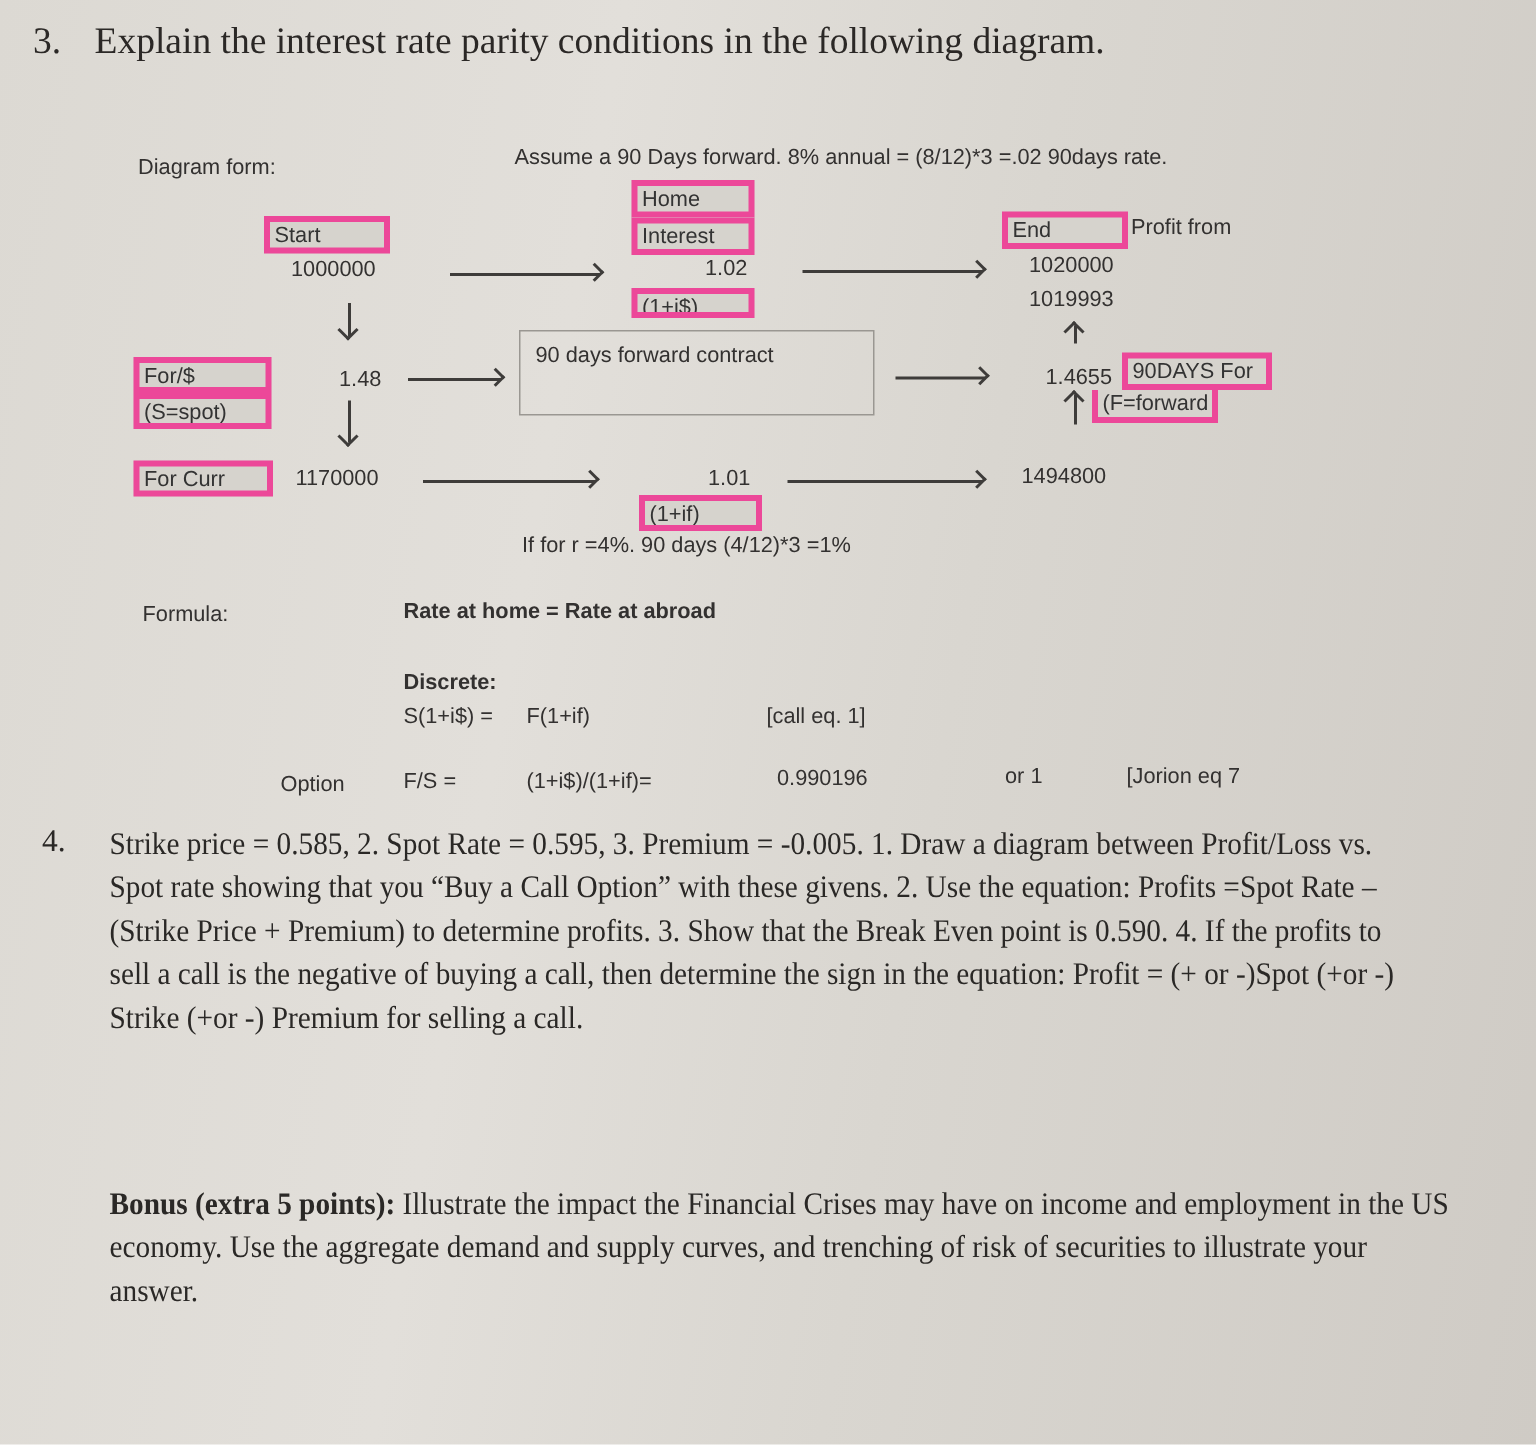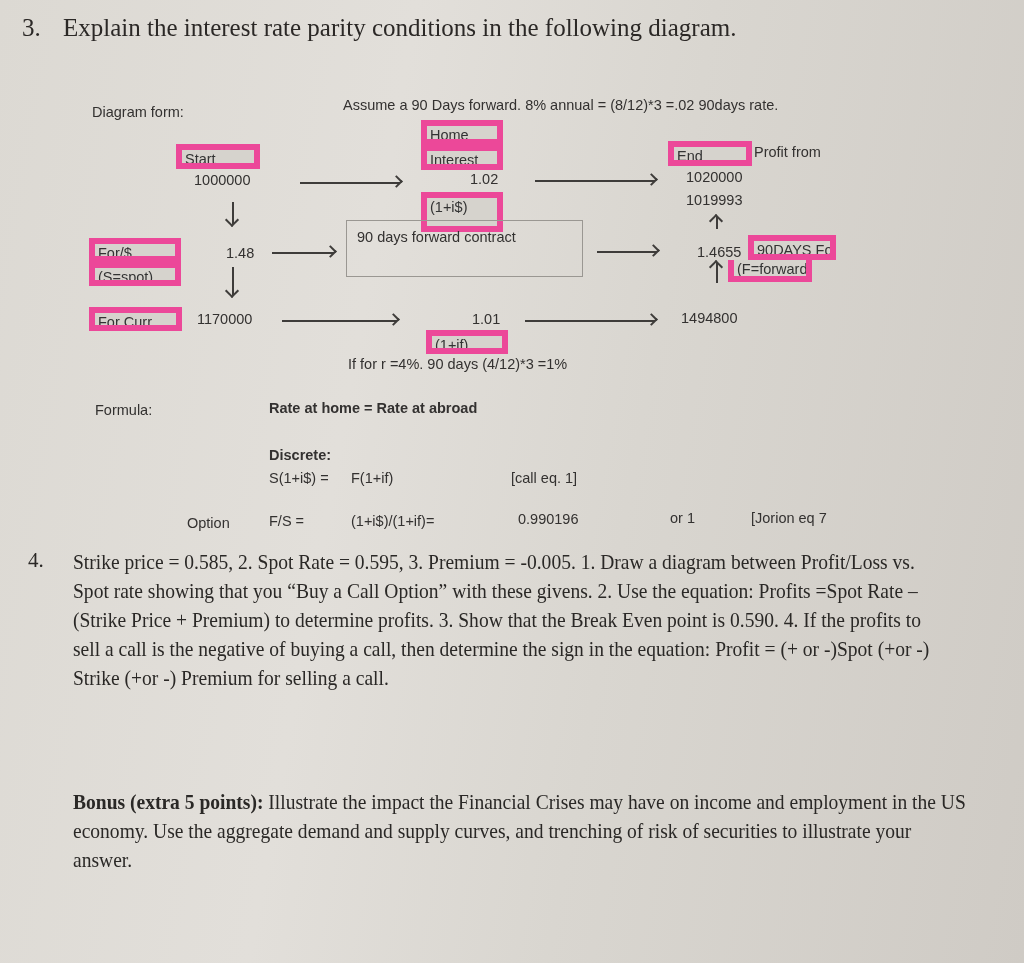--- a/index.html
+++ b/index.html
@@ -7,21 +7,21 @@
     width: 1024px; height: 963px; overflow: hidden; position: relative;
     background: linear-gradient(100deg, #dcd9d3 0%, #e2dfda 35%, #d9d6d0 60%, #cfcbc5 100%);
     color: #2a2826;
   }
   .serif { font-family: "Liberation Serif", "DejaVu Serif", serif; }
   .sans { font-family: "Liberation Sans", "DejaVu Sans", sans-serif; }
   .abs { position: absolute; white-space: nowrap; }
   .q-title { font-size: 25px; color: #2b2826; }
   .small { font-size: 14.5px; color: #333130; }
   .box {
-    position: absolute; border: 6px solid #ec4899; background: #d6d3cd;
+    position: absolute; border: 4px solid #ec4899; background: #d6d3cd;
     box-sizing: border-box; font-size: 14.5px; padding: 1px 3px; color: #333;
     white-space: nowrap; overflow: hidden;
   }
   .framebox { position: absolute; border: 1.5px solid #9a9792; box-sizing: border-box; }
   .arrow { position: absolute; height: 2px; background: #3e3c3a; }
   .arrow::after {
     content: ""; position: absolute; right: -1px; top: -5px;
     width: 9px; height: 9px; border-top: 2px solid #3e3c3a; border-right: 2px solid #3e3c3a;
     transform: rotate(45deg); box-sizing: border-box;
   }
@@ -56,21 +56,21 @@
 <div class="abs serif q-title" style="left:22px; top:14px;">3.</div>
 <div class="abs serif q-title" style="left:63px; top:14px;">Explain the interest rate parity conditions in the following diagram.</div>
 
 <div>
   <div class="abs sans small" style="left:92px; top:104px;">Diagram form:</div>
   <div class="abs sans small" style="left:343px; top:97px;">Assume a 90 Days forward. 8% annual = (8/12)*3 =.02 90days rate.</div>
 
   <div class="box sans" style="left:421px; top:120px; width:82px; height:25px;">Home</div>
   <div class="box sans" style="left:421px; top:145px; width:82px; height:25px;">Interest</div>
   <div class="abs sans small" style="left:470px; top:171px;">1.02</div>
-  <div class="box sans" style="left:421px; top:192px; width:82px; height:40px;">(1+i$)</div>
+  <div class="box sans" style="left:421px; top:192px; width:82px; height:20px;">(1+i$)</div>
 
   <div class="box sans" style="left:176px; top:144px; width:84px; height:25px;">Start</div>
   <div class="abs sans small" style="left:194px; top:172px;">1000000</div>
 
   <div class="box sans" style="left:668px; top:141px; width:84px; height:25px;">End</div>
   <div class="abs sans small" style="left:754px; top:144px;">Profit from</div>
   <div class="abs sans small" style="left:686px; top:169px;">1020000</div>
   <div class="abs sans small" style="left:686px; top:192px;">1019993</div>
 
   <div class="arrow" style="left:300px; top:182px; width:100px;"></div>
@@ -83,21 +83,21 @@
   <div class="box sans" style="left:89px; top:262px; width:92px; height:24px;">(S=spot)</div>
   <div class="abs sans small" style="left:226px; top:245px;">1.48</div>
   <div class="arrow" style="left:272px; top:252px; width:62px;"></div>
 
   <div class="framebox" style="left:346px; top:220px; width:237px; height:57px;"></div>
   <div class="abs sans small" style="left:357px; top:229px;">90 days forward contract</div>
   <div class="arrow" style="left:597px; top:251px; width:60px;"></div>
 
   <div class="varrow-up" style="left:716px; top:217px; height:12px;"></div>
   <div class="abs sans small" style="left:697px; top:244px;">1.4655</div>
-  <div class="box sans" style="left:748px; top:235px; width:88px; height:25px;">90DAYS For</div>
+  <div class="box sans" style="left:748px; top:235px; width:100px; height:25px;">90DAYS For</div>
   <div class="box sans" style="left:728px; top:260px; width:84px; height:22px; border-top:none;text-align:center;">(F=forward</div>
   <div class="varrow-up" style="left:716px; top:263px; height:20px;"></div>
 
   <div class="box sans" style="left:89px; top:307px; width:93px; height:24px;">For Curr</div>
   <div class="abs sans small" style="left:197px; top:311px;">1170000</div>
   <div class="arrow" style="left:282px; top:320px; width:115px;"></div>
   <div class="abs sans small" style="left:472px; top:311px;">1.01</div>
   <div class="arrow" style="left:525px; top:320px; width:130px;"></div>
   <div class="abs sans small" style="left:681px; top:310px;">1494800</div>
   <div class="box sans" style="left:426px; top:330px; width:82px; height:24px;">(1+if)</div>

